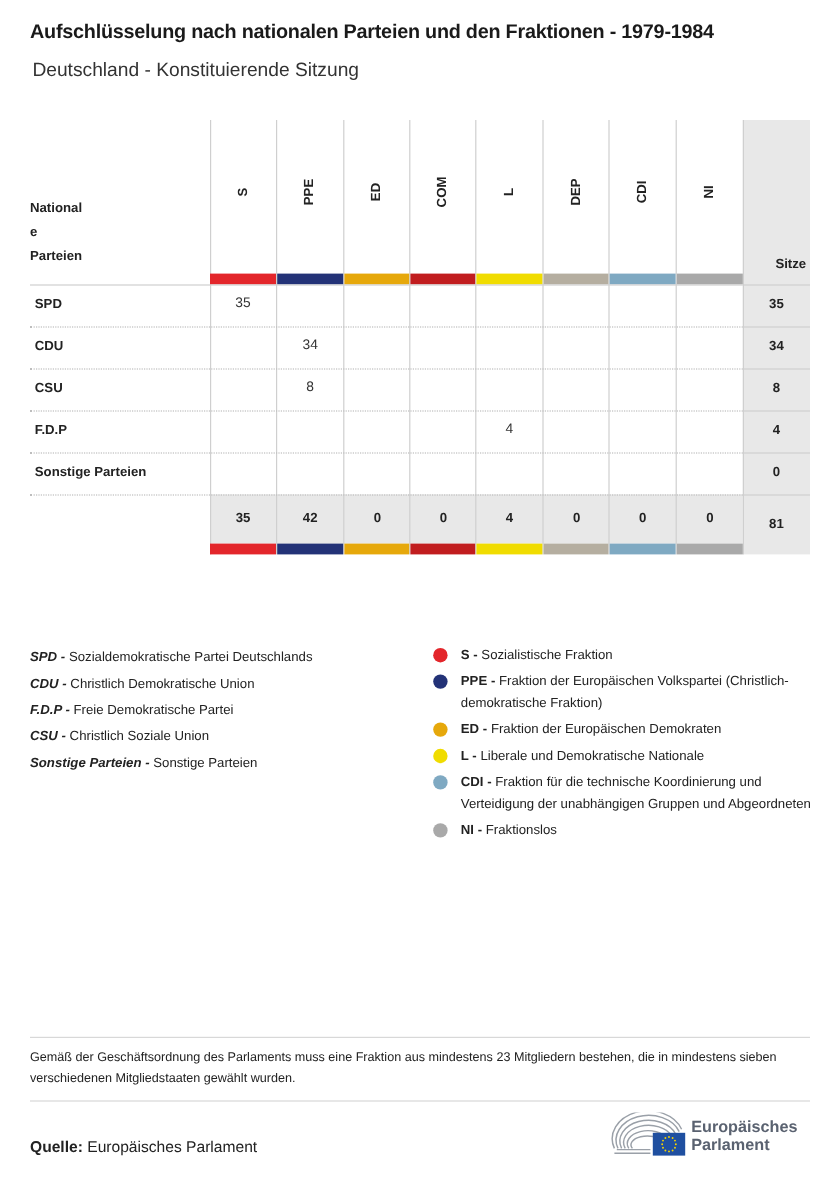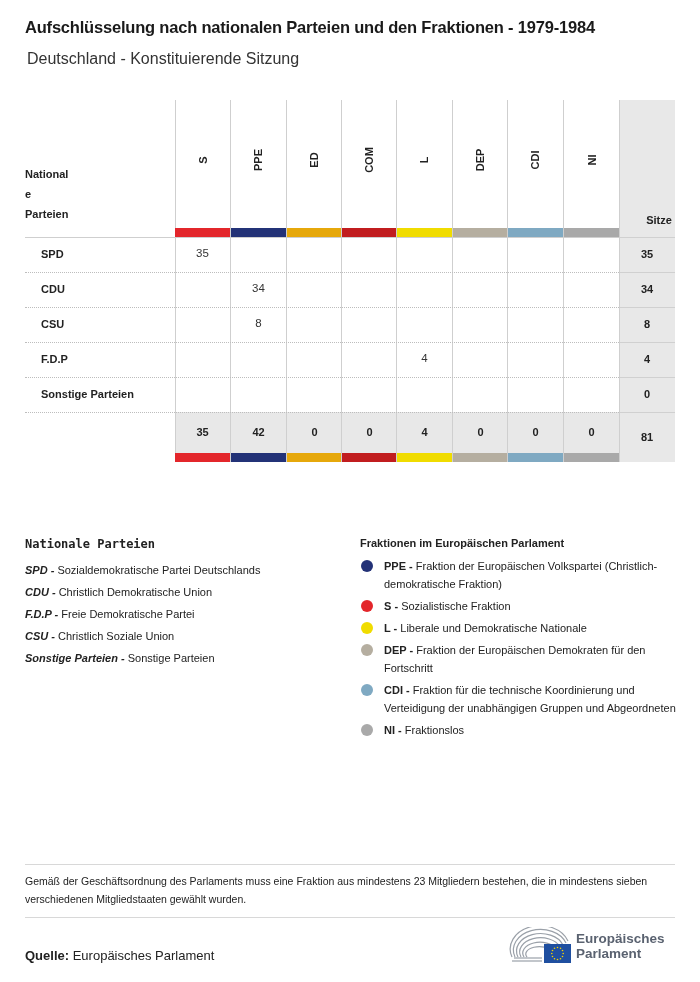--- a/index.html
+++ b/index.html
@@ -14,21 +14,21 @@
   .col-line { position: absolute; top: 0; width: 1px; background: #cfcfcf; }
   .sitze-bg { position: absolute; left: 594px; top: 0; width: 56px; height: 362px; background: #e8e8e8; }
   .hdr-label { position: absolute; left: 0; font-size: 11px; font-weight: bold; color: #222; }
   .vhead { position: absolute; top: 20px; height: 80px; display: flex; align-items: center; justify-content: center; }
   .vhead span { transform: rotate(-90deg); font-size: 11px; font-weight: bold; color: #222; white-space: nowrap; display: inline-block; }
   .sitze-head { position: absolute; left: 594px; top: 114px; width: 80px; text-align: center; font-size: 11px; font-weight: bold; color: #222; }
   .cbar { position: absolute; height: 9px; }
   .row-line { position: absolute; left: 0; width: 594px; height: 0; border-top: 1px dotted #bdbdbd; }
   .row-line.solid { border-top: 1px solid #cfcfcf; }
   .sitze-line { position: absolute; left: 594px; width: 56px; height: 0; border-top: 1px solid #d0d0d0; }
-  .row-label { position: absolute; left: 16px; font-size: 11px; font-weight: bold; color: #222; text-align: center; }
+  .row-label { position: absolute; left: 4px; font-size: 11px; font-weight: bold; color: #222; text-align: center; }
   .cell { position: absolute; width: 55px; text-align: center; font-size: 11.5px; color: #333; }
   .cell.sitze { width: 56px; font-weight: bold; font-size: 11px; color: #222; }
   .totals-bg { position: absolute; left: 150px; top: 312px; width: 444px; height: 41px; background: #e8e8e8; }
   .tot { position: absolute; width: 55px; text-align: center; font-size: 11px; font-weight: bold; color: #222; top: 326px; }
   .grand { position: absolute; left: 594px; top: 331px; width: 56px; text-align: center; font-size: 11px; font-weight: bold; color: #222; }
 
   
   .leg-left { position: absolute; left: 25px; top: 537px; width: 320px; }
   .leg-left h3 { font-family: "DejaVu Sans Mono", "Liberation Mono", monospace; font-size: 12px; font-weight: bold; color: #222; margin-bottom: 8px; }
   .leg-left .item { font-size: 11px; color: #222; height: 22px; line-height: 22px; }
@@ -153,34 +153,32 @@
   <div class="cbar" style="left:206px;width:55px;top:353px;background:#233277"></div>
   <div class="cbar" style="left:262px;width:54px;top:353px;background:#e6a80b"></div>
   <div class="cbar" style="left:317px;width:54px;top:353px;background:#c11d1f"></div>
   <div class="cbar" style="left:372px;width:55px;top:353px;background:#f0dc00"></div>
   <div class="cbar" style="left:428px;width:54px;top:353px;background:#b5aea0"></div>
   <div class="cbar" style="left:483px;width:55px;top:353px;background:#7fa9c2"></div>
   <div class="cbar" style="left:539px;width:55px;top:353px;background:#a9a9a9"></div>
 </div>
 
 <div class="leg-left">
-  <h3>Nationale Parteien</h3>
   <div class="item"><b>SPD -</b> <span>Sozialdemokratische Partei Deutschlands</span></div>
   <div class="item"><b>CDU -</b> <span>Christlich Demokratische Union</span></div>
   <div class="item"><b>F.D.P -</b> <span>Freie Demokratische Partei</span></div>
   <div class="item"><b>CSU -</b> <span>Christlich Soziale Union</span></div>
   <div class="item"><b>Sonstige Parteien -</b> <span>Sonstige Parteien</span></div>
 </div>
 
 <div class="leg-right">
-  <h3>Fraktionen im Europäischen Parlament</h3>
+  <div class="item"><span class="dot" style="background:#e3262b"></span><b>S -</b> <span>Sozialistische Fraktion</span></div>
   <div class="item"><span class="dot" style="background:#233277"></span><b>PPE -</b> <span>Fraktion der Europäischen Volkspartei (Christlich-demokratische Fraktion)</span></div>
-  <div class="item"><span class="dot" style="background:#e3262b"></span><b>S -</b> <span>Sozialistische Fraktion</span></div>
+  <div class="item"><span class="dot" style="background:#e6a80b"></span><b>ED -</b> <span>Fraktion der Europäischen Demokraten</span></div>
   <div class="item"><span class="dot" style="background:#f0dc00"></span><b>L -</b> <span>Liberale und Demokratische Nationale</span></div>
-  <div class="item"><span class="dot" style="background:#b5aea0"></span><b>DEP -</b> <span>Fraktion der Europäischen Demokraten für den Fortschritt</span></div>
   <div class="item"><span class="dot" style="background:#7fa9c2"></span><b>CDI -</b> <span>Fraktion für die technische Koordinierung und Verteidigung der unabhängigen Gruppen und Abgeordneten</span></div>
   <div class="item"><span class="dot" style="background:#a9a9a9"></span><b>NI -</b> <span>Fraktionslos</span></div>
 </div>
 
 <div class="hr" style="top:864px"></div>
 <div class="note">Gemäß der Geschäftsordnung des Parlaments muss eine Fraktion aus mindestens 23 Mitgliedern bestehen, die in mindestens sieben verschiedenen Mitgliedstaaten gewählt wurden.</div>
 <div class="hr" style="top:917px"></div>
 
 <div class="source"><b>Quelle:</b><span> Europäisches Parlament</span></div>
 

